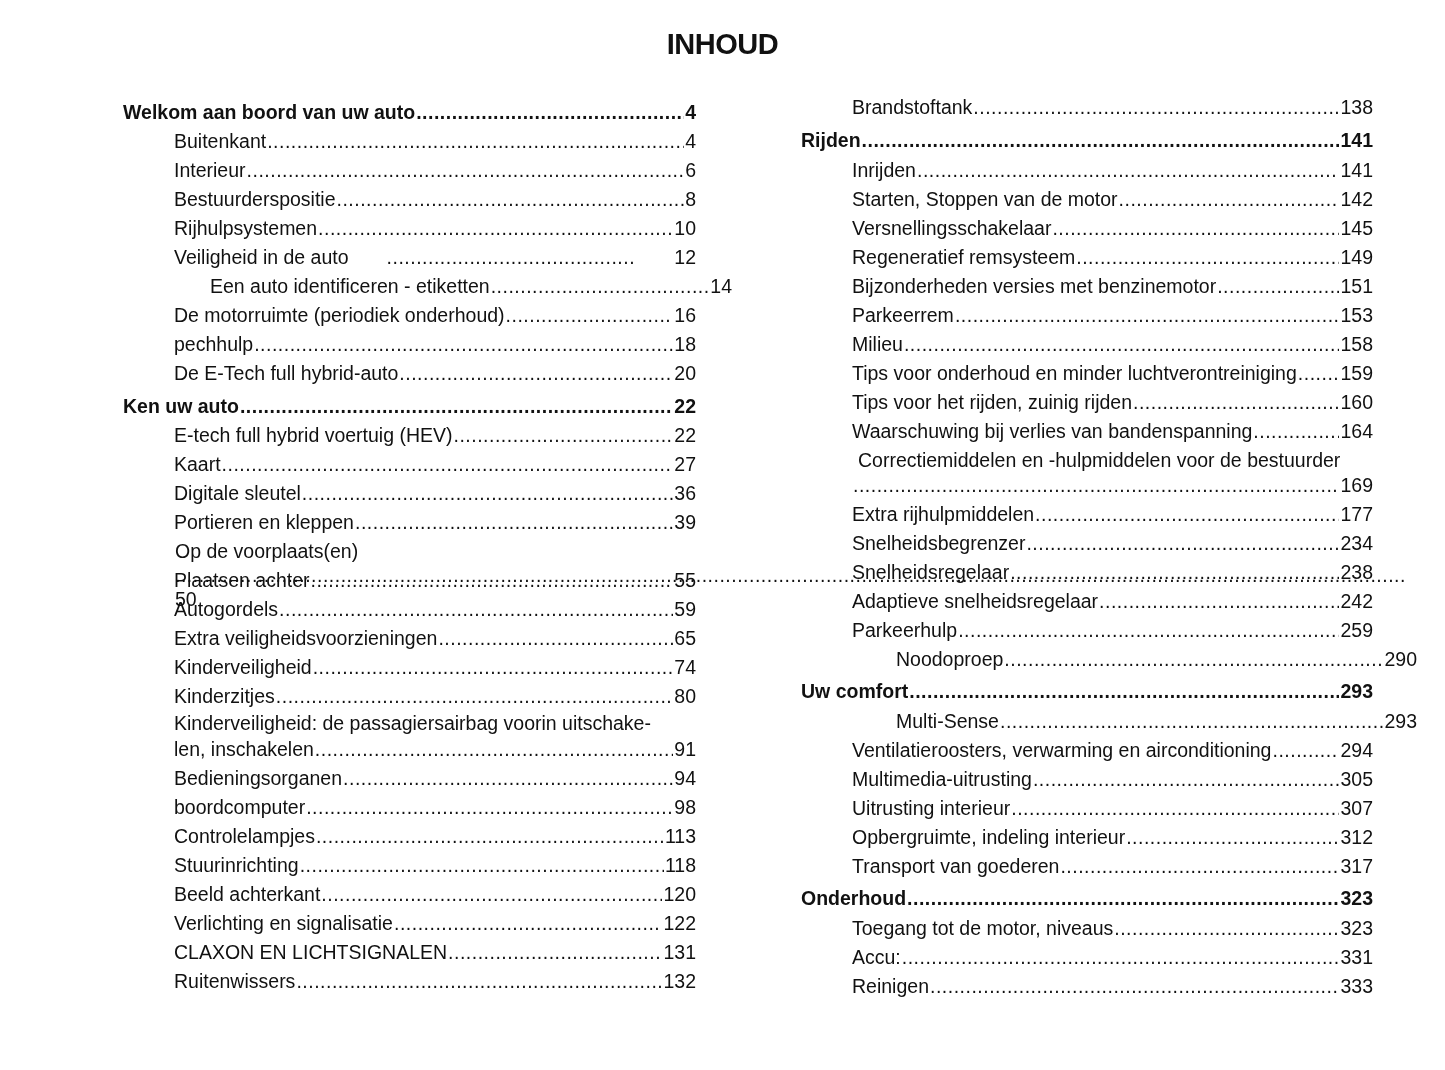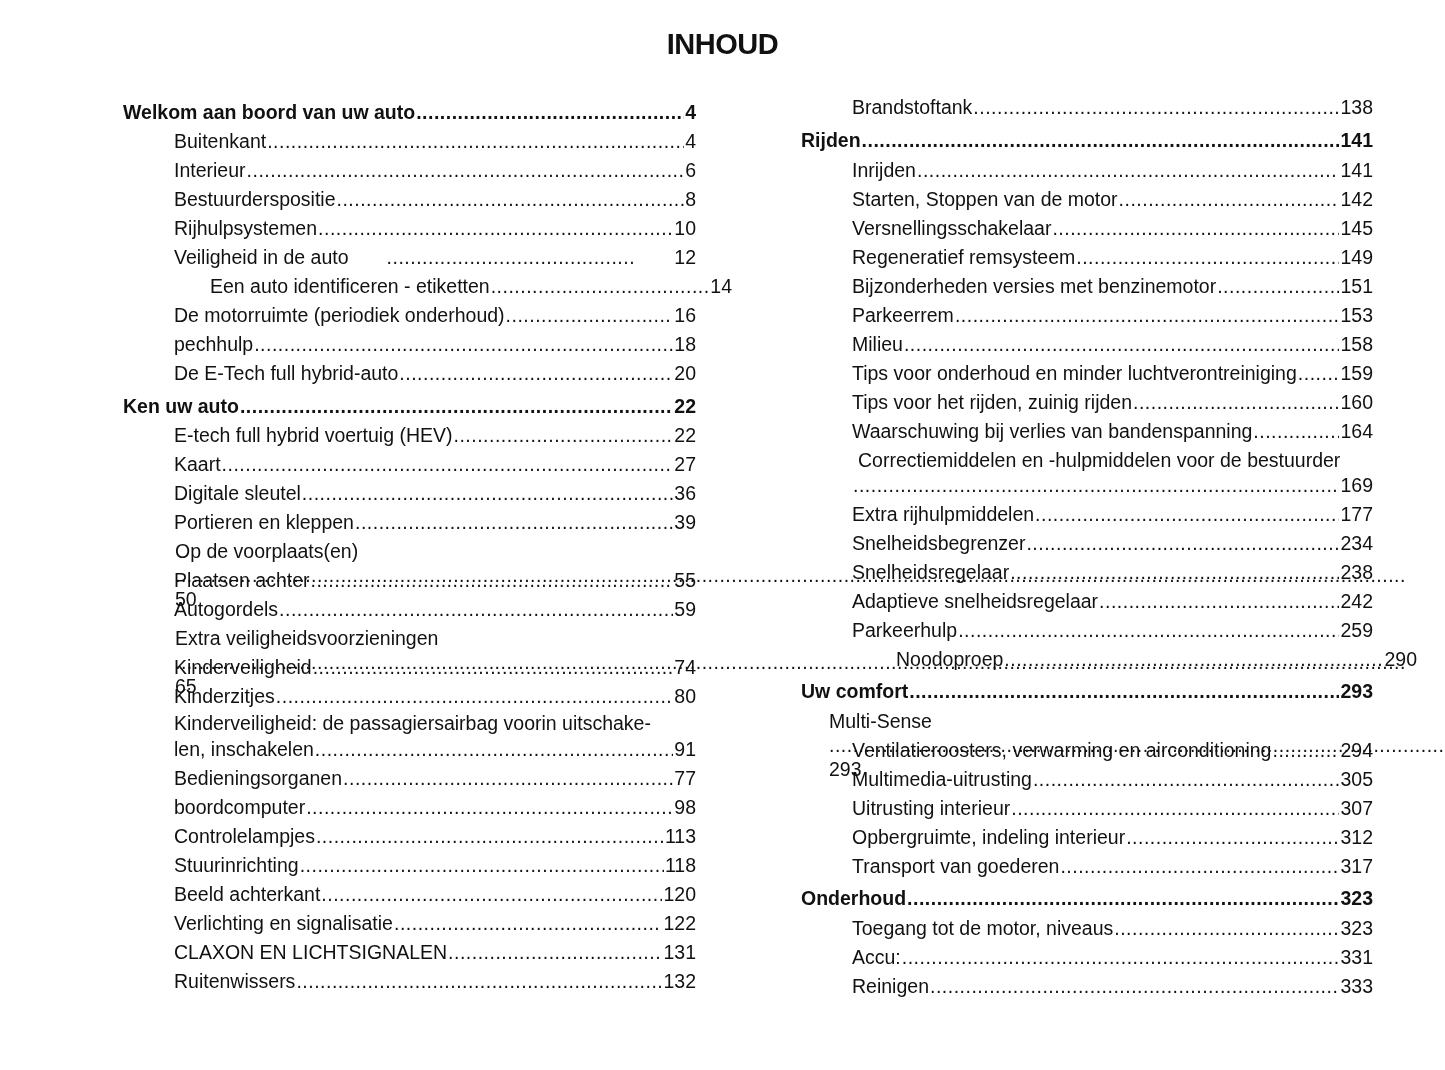--- a/index.html
+++ b/index.html
@@ -108,21 +108,21 @@
       <div class="row" style="left: 174px; width: 522px; top: 568px;">
         <span class="lbl">Plaatsen achter</span>
         <span class="dots"></span>
         <span class="pg">55</span>
       </div>
       <div class="row" style="left: 174px; width: 522px; top: 597px;">
         <span class="lbl">Autogordels</span>
         <span class="dots"></span>
         <span class="pg">59</span>
       </div>
-      <div class="row" style="left: 174px; width: 522px; top: 626px; flex-direction: column;">
+      <div class="row" style="left: 174px; width: 522px; top: 626px;">
         <span class="lbl">Extra veiligheidsvoorzieningen</span>
         <span class="dots"></span>
         <span class="pg">65</span>
       </div>
       <div class="row" style="left: 174px; width: 522px; top: 655px;">
         <span class="lbl">Kinderveiligheid</span>
         <span class="dots"></span>
         <span class="pg">74</span>
       </div>
       <div class="row" style="left: 174px; width: 522px; top: 684px;">
@@ -132,21 +132,21 @@
       </div>
       <div class="wrapline" style="left: 174px; top: 711px;">Kinderveiligheid: de passagiersairbag voorin uitschake-</div>
       <div class="row" style="left: 174px; width: 522px; top: 737px;">
         <span class="lbl">len, inschakelen</span>
         <span class="dots"></span>
         <span class="pg">91</span>
       </div>
       <div class="row" style="left: 174px; width: 522px; top: 766px;">
         <span class="lbl">Bedieningsorganen</span>
         <span class="dots"></span>
-        <span class="pg">77</span>
+        <span class="pg">94</span>
       </div>
       <div class="row" style="left: 174px; width: 522px; top: 795px;">
         <span class="lbl">boordcomputer</span>
         <span class="dots"></span>
         <span class="pg">98</span>
       </div>
       <div class="row" style="left: 174px; width: 522px; top: 824px;">
         <span class="lbl">Controlelampjes</span>
         <span class="dots"></span>
         <span class="pg">113</span>
@@ -272,21 +272,21 @@
       <div class="row" style="left: 896px; width: 521px; top: 647px;">
         <span class="lbl">Noodoproep</span>
         <span class="dots"></span>
         <span class="pg">290</span>
       </div>
       <div class="row section" style="left: 801px; width: 572px; top: 679px;">
         <span class="lbl">Uw comfort</span>
         <span class="dots"></span>
         <span class="pg">293</span>
       </div>
-      <div class="row" style="left: 828px; width: 521px; top: 709px; flex-direction: column;">
+      <div class="row" style="left: 896px; width: 521px; top: 709px;">
         <span class="lbl">Multi-Sense</span>
         <span class="dots"></span>
         <span class="pg">293</span>
       </div>
       <div class="row" style="left: 852px; width: 521px; top: 738px;">
         <span class="lbl">Ventilatieroosters, verwarming en airconditioning</span>
         <span class="dots"></span>
         <span class="pg">294</span>
       </div>
       <div class="row" style="left: 852px; width: 521px; top: 767px;">

